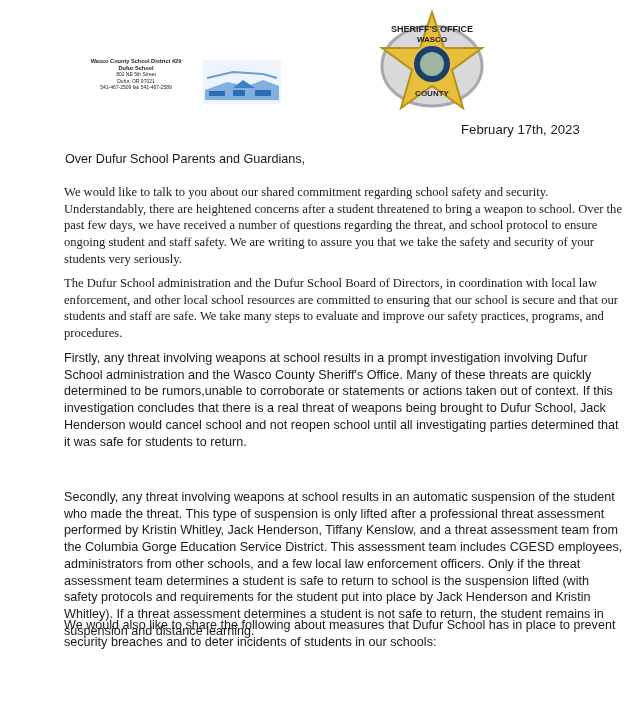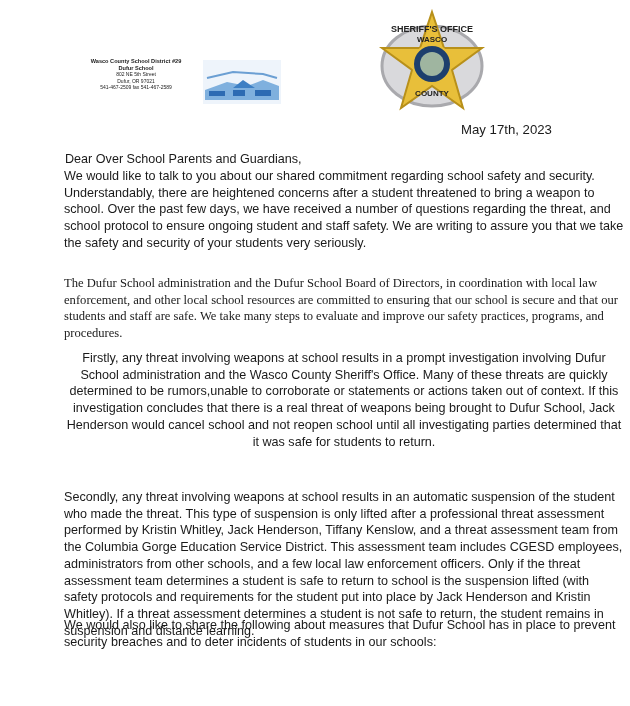--- a/index.html
+++ b/index.html
@@ -4,23 +4,23 @@
 <style>
   html, body { margin: 0; padding: 0; background: #ffffff; }
   body { width: 630px; height: 706px; position: relative; overflow: hidden; font-family: "Liberation Sans", sans-serif; color: #1a1a1a; }
   .school-block { position: absolute; left: 84px; top: 58px; width: 104px; text-align: center; font-size: 5px; line-height: 6.6px; color: #222; }
   .school-block .name { font-weight: bold; font-size: 5.6px; }
   .school-img { position: absolute; left: 203px; top: 60px; width: 78px; height: 44px; background: #eaf2fb; overflow: hidden; }
   .badge { position: absolute; left: 368px; top: 6px; width: 128px; height: 116px; }
   .date { position: absolute; left: 461px; top: 122px; font-size: 13.2px; }
   .salutation { position: absolute; left: 65px; top: 152px; font-size: 12.6px; }
   .para { position: absolute; left: 64px; width: 560px; font-size: 12.6px; line-height: 16.7px; margin: 0; }
-  .p1 { top: 168px; }
+  .p1 { top: 184px; font-family: Liberation Serif, serif; }
   .p2 { top: 275px; font-family: Liberation Serif, serif; }
-  .p3 { top: 350px; text-align: center; }
+  .p3 { top: 350px; }
   .p4 { top: 459px; margin-top: 30px; }
   .p5 { top: 617px; }
 </style>
 </head>
 <body>
 
 <div class="school-block">
   <div class="name">Wasco County School District #29</div>
   <div class="name">Dufur School</div>
   <div>802 NE 5th Street</div>
@@ -45,21 +45,21 @@
     <ellipse cx="64" cy="60" rx="50" ry="40" fill="#d9d9dc" stroke="#a9a9ad" stroke-width="3"></ellipse>
     <polygon points="64,6 76,42 114,42 84,64 95,102 64,80 33,102 44,64 14,42 52,42" fill="#e8bf3a" stroke="#b8901a" stroke-width="2"></polygon>
     <circle cx="64" cy="58" r="19" fill="#1d3f6d" stroke="#e8bf3a" stroke-width="2"></circle>
     <circle cx="64" cy="58" r="12" fill="#9fb5a0"></circle>
     <text x="64" y="26" font-size="9" font-weight="bold" text-anchor="middle" fill="#222" font-family="Liberation Sans, sans-serif">SHERIFF'S OFFICE</text>
     <text x="64" y="36" font-size="8" font-weight="bold" text-anchor="middle" fill="#222" font-family="Liberation Sans, sans-serif">WASCO</text>
     <text x="64" y="90" font-size="8" font-weight="bold" text-anchor="middle" fill="#222" font-family="Liberation Sans, sans-serif">COUNTY</text>
   </svg>
 </div>
 
-<div class="date">May 17th, 2023</div>
+<div class="date">February 17th, 2023</div>
 
-<div class="salutation">Dear Over School Parents and Guardians,</div>
+<div class="salutation">Over Dufur School Parents and Guardians,</div>
 
 <p class="para p1">We would like to talk to you about our shared commitment regarding school safety and security. Understandably, there are heightened concerns after a student threatened to bring a weapon to school. Over the past few days, we have received a number of questions regarding the threat, and school protocol to ensure ongoing student and staff safety. We are writing to assure you that we take the safety and security of your students very seriously.</p>
 <p class="para p2">The Dufur School administration and the Dufur School Board of Directors, in coordination with local law enforcement, and other local school resources are committed to ensuring that our school is secure and that our students and staff are safe. We take many steps to evaluate and improve our safety practices, programs, and procedures.</p>
 <p class="para p3">Firstly, any threat involving weapons at school results in a prompt investigation involving Dufur School administration and the Wasco County Sheriff's Office. Many of these threats are quickly determined to be rumors,unable to corroborate or statements or actions taken out of context. If this investigation concludes that there is a real threat of weapons being brought to Dufur School, Jack Henderson would cancel school and not reopen school until all investigating parties determined that it was safe for students to return.</p>
 <p class="para p4">Secondly, any threat involving weapons at school results in an automatic suspension of the student who made the threat. This type of suspension is only lifted after a professional threat assessment performed by Kristin Whitley, Jack Henderson, Tiffany Kenslow, and a threat assessment team from the Columbia Gorge Education Service District. This assessment team includes CGESD employees, administrators from other schools, and a few local law enforcement officers. Only if the threat assessment team determines a student is safe to return to school is the suspension lifted (with safety protocols and requirements for the student put into place by Jack Henderson and Kristin Whitley). If a threat assessment determines a student is not safe to return, the student remains in suspension and distance learning.</p>
 <p class="para p5">We would also like to share the following about measures that Dufur School has in place to prevent security breaches and to deter incidents of students in our schools:</p>
 
 </body></html>

